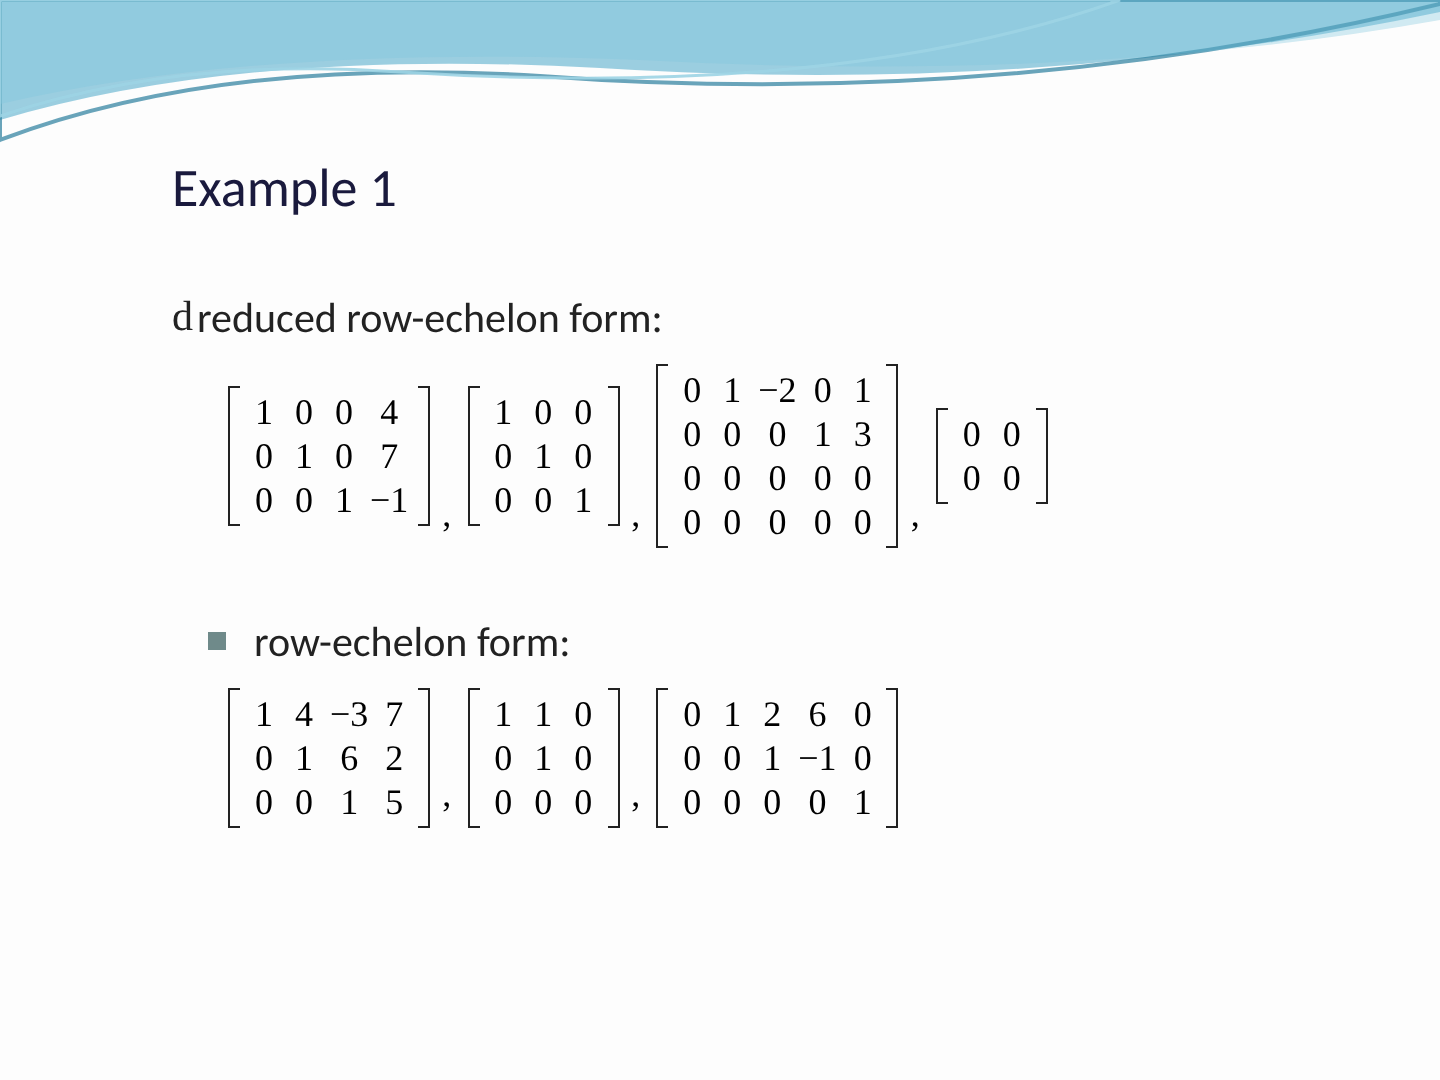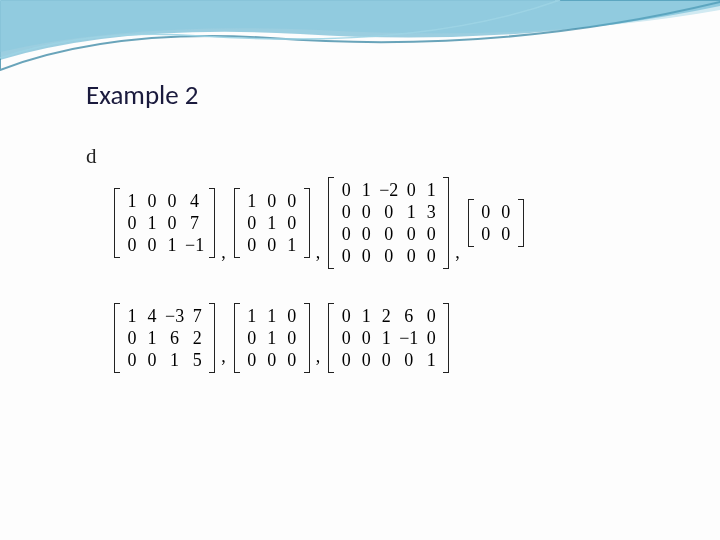--- a/index.html
+++ b/index.html
@@ -92,26 +92,27 @@
 <svg class="swoosh" viewBox="0 0 720 90" preserveAspectRatio="none">
   <path d="M0,0 L720,0 L720,6 Q520,48 300,34 Q120,24 0,60 Z" fill="#4aa8c9" opacity="0.55"></path>
   <path d="M0,0 L720,0 L720,2 Q500,55 270,38 Q110,28 0,70 Z" fill="none" stroke="#2a7d9d" stroke-width="2" opacity="0.7"></path>
   <path d="M0,0 L720,0 L720,10 Q540,42 320,30 Q130,22 0,52 Z" fill="#7fc6de" opacity="0.35"></path>
   <path d="M0,0 L560,0 Q420,50 200,36 Q90,28 0,58 Z" fill="none" stroke="#9dd4e4" stroke-width="1.5" opacity="0.9"></path>
 </svg>
 
 <div class="content">
 
   <div class="title">
-    <div>Example 2</div>
+    <div>Example 1</div>
   </div>
 
   <div class="section">
     <div class="section-head">
       <span class="curly-bullet">d</span>
+      <span>reduced row-echelon form:</span>
     </div>
     <div class="matrix-row">
       <span class="matrix">
           <span class="bracket-l"></span>
           <span class="mgrid" style="grid-template-columns: repeat(4, auto);">
             <span>1</span>
             <span>0</span>
             <span>0</span>
             <span>4</span>
             <span>0</span>
@@ -176,20 +177,24 @@
             <span>0</span>
             <span>0</span>
             <span>0</span>
           </span>
           <span class="bracket-r"></span>
         </span>
     </div>
   </div>
 
   <div class="section">
+    <div class="section-head">
+      <span class="sq-bullet"></span>
+      <span>row-echelon form:</span>
+    </div>
     <div class="matrix-row">
       <span class="matrix">
           <span class="bracket-l"></span>
           <span class="mgrid" style="grid-template-columns: repeat(4, auto);">
             <span>1</span>
             <span>4</span>
             <span>−3</span>
             <span>7</span>
             <span>0</span>
             <span>1</span>

